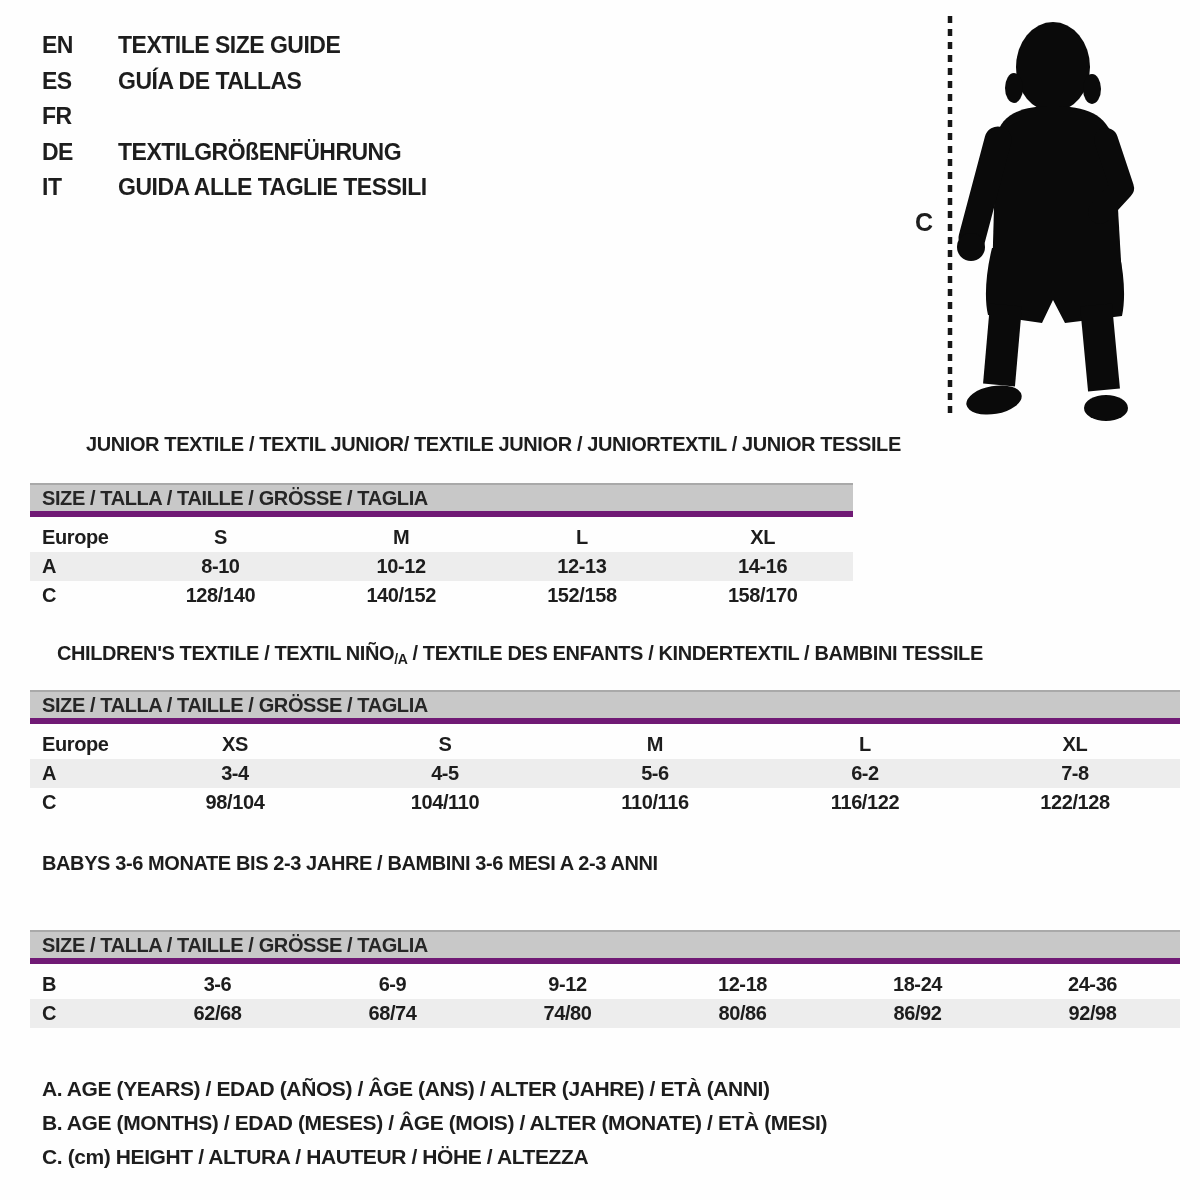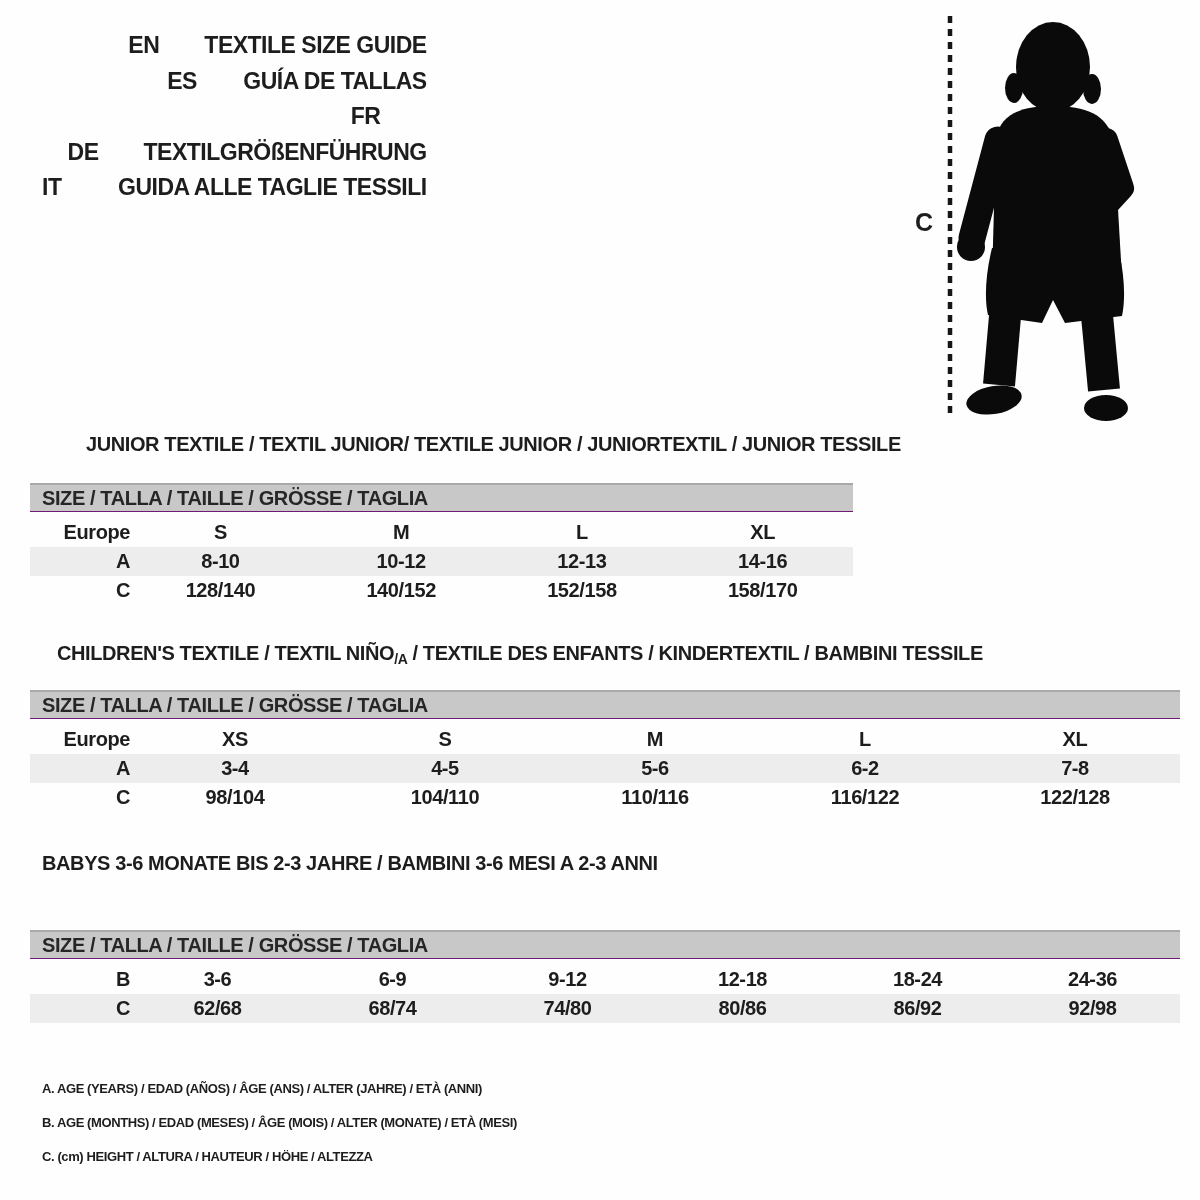--- a/index.html
+++ b/index.html
@@ -19,21 +19,20 @@
     left: 42px;
     top: 28px;
   }
   .lang-row {
     display: flex;
     height: 35.5px;
     align-items: center;
     font-size: 23px;
     font-weight: 700;
     letter-spacing: -0.5px;
-    justify-content: flex-end;
   }
   .lang-code { width: 76px; }
   
   .figure {
     position: absolute;
     left: 946px;
     top: 10px;
     width: 214px;
     height: 412px;
   }
@@ -66,21 +65,21 @@
     position: absolute;
     left: 30px;
   }
   #junior-table   { top: 483px; width: 823px; }
   #children-table { top: 690px; width: 1150px; }
   #babies-table   { top: 930px; width: 1150px; }
   .size-bar {
     height: 26px;
     background: #c8c8c8;
     border-top: 2px solid #a9a9a9;
-    border-bottom: 1px solid #701a75;
+    border-bottom: 6px solid #701a75;
     display: flex;
     align-items: center;
     padding-left: 12px;
     font-size: 20px;
     font-weight: 700;
     letter-spacing: -0.4px;
     color: #262626;
   }
   .gap { height: 6px; }
   .t-row {
@@ -89,32 +88,31 @@
     height: 29px;
     font-size: 20px;
     font-weight: 700;
     letter-spacing: -0.4px;
   }
   .t-row.shaded { background: #ededed; }
   .t-label {
     width: 100px;
     padding-left: 12px;
     box-sizing: border-box;
-    text-align: right;
   }
   .t-cell {
     flex: 1;
     text-align: center;
   }
   
   .legend {
     position: absolute;
     left: 42px;
     top: 1072px;
-    font-size: 13px;
+    font-size: 21px;
     font-weight: 700;
     letter-spacing: -0.4px;
     line-height: 34px;
   }
 </style>
 </head>
 <body>
 
 <div class="lang-block">
   <div class="lang-row">

